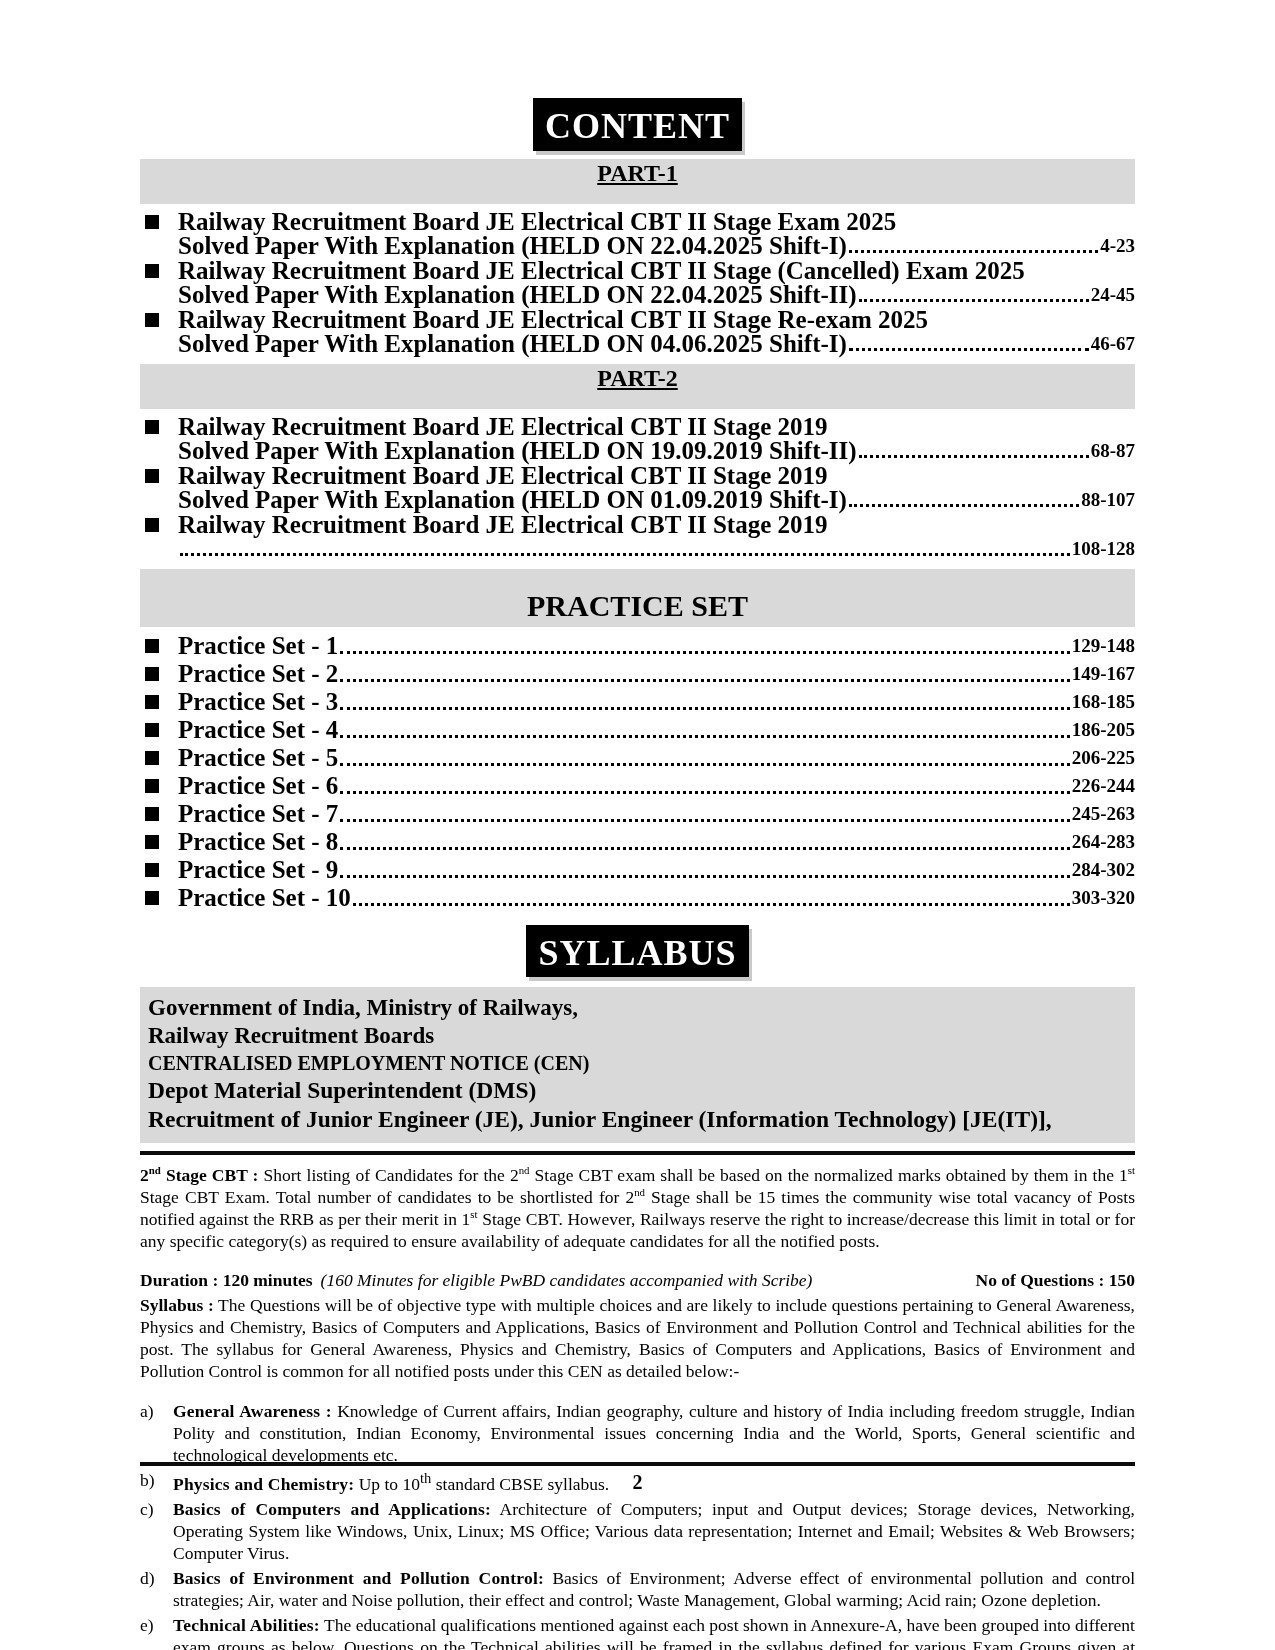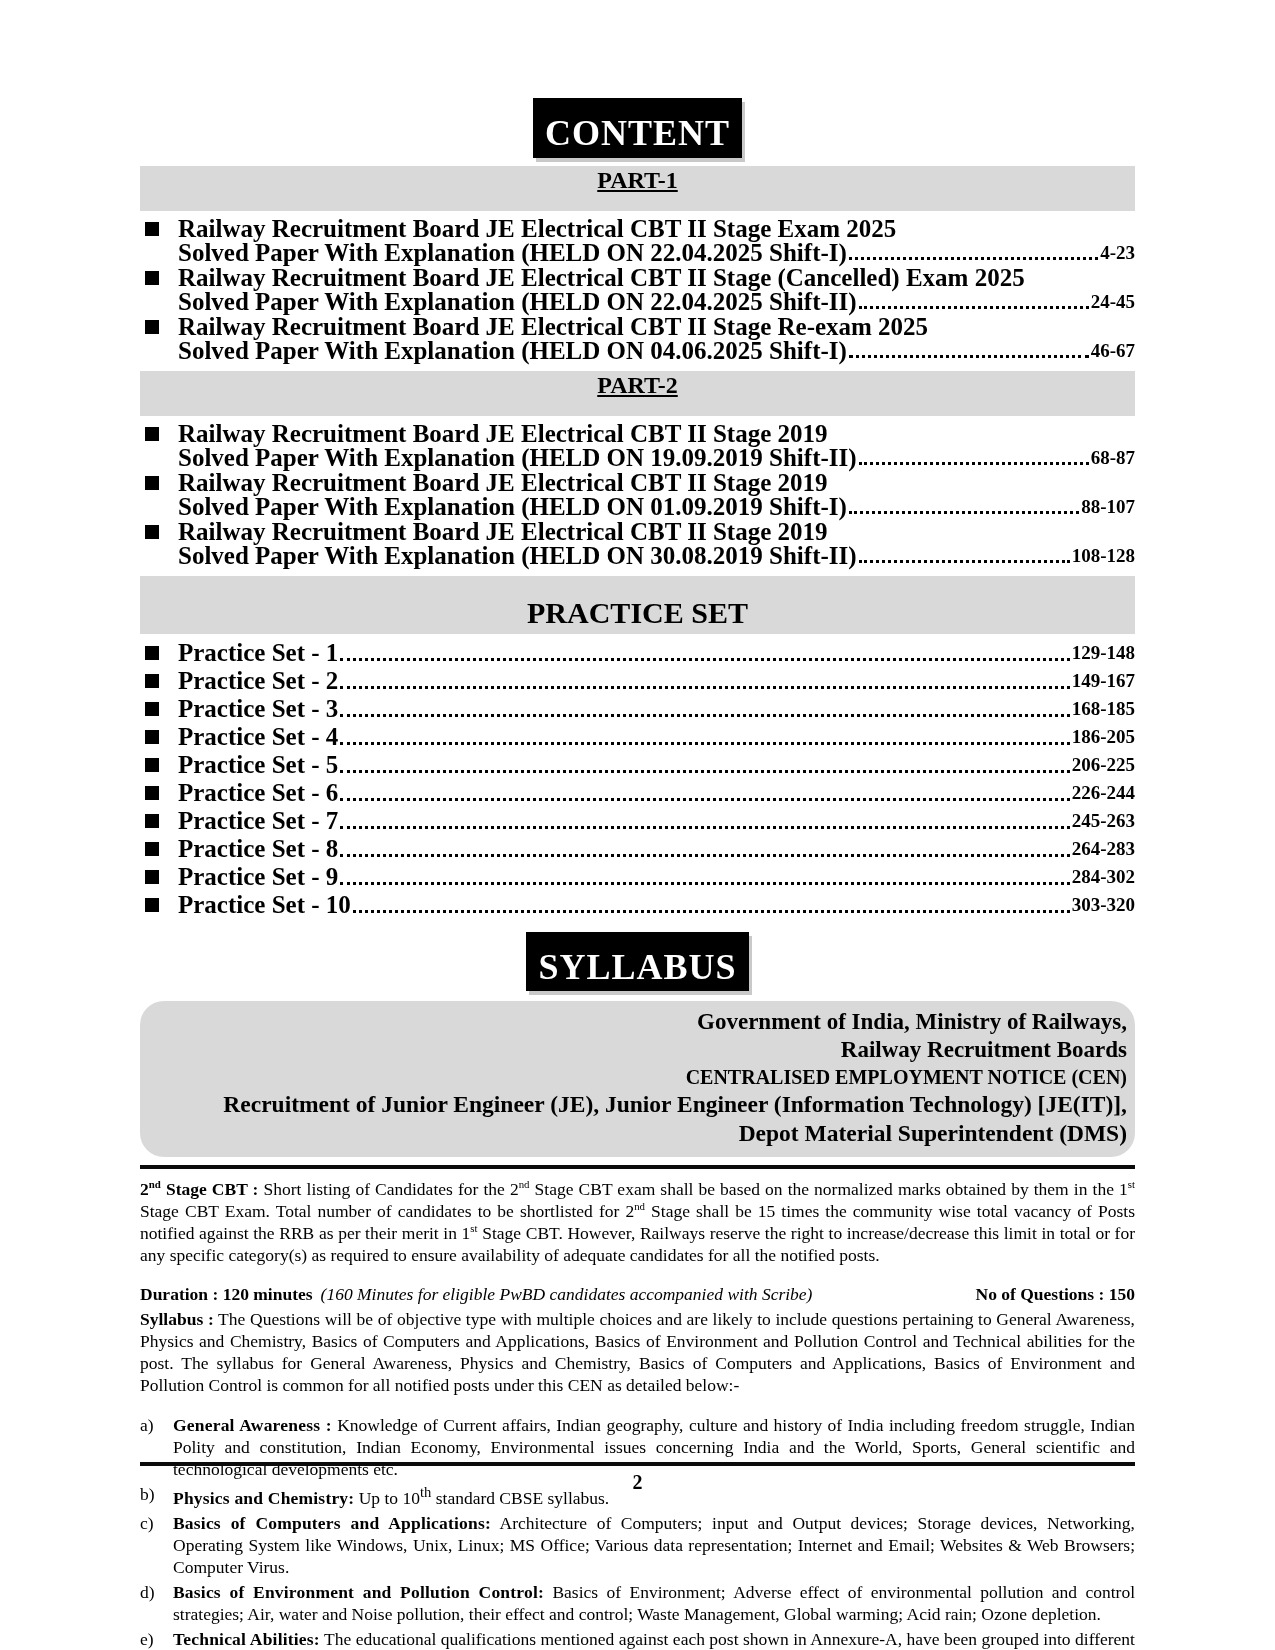--- a/index.html
+++ b/index.html
@@ -7,21 +7,21 @@
     --ink:#000000;
   }
   html,body{margin:0;padding:0;background:#ffffff;}
   body{width:1275px;height:1650px;position:relative;
        font-family:"Liberation Serif", serif;color:var(--ink);}
   .inner{margin:0 140px;padding-top:98px;}
 
   
   .banner-wrap{text-align:center;}
   .banner{display:inline-block;background:#000;color:#fff;font-weight:bold;
-          font-size:36px;line-height:1.1;padding:16px 12px 4px;letter-spacing:1px;
+          font-size:36px;line-height:1.1;padding:9px 12px 4px;letter-spacing:1px;
           box-shadow:3px 4px 0 #c9c9c9;}
 
   
   .part-bar{background:var(--bar-gray);text-align:center;margin-top:8px;}
   .part-bar.small{font-size:24px;font-weight:bold;padding:1px 0 17px;}
   .part-bar.small .part-label{text-decoration:underline;}
   .part-bar.big{font-size:30px;font-weight:bold;padding:20px 0 4px;}
 
   .entries{margin-top:6px;}
 
@@ -34,22 +34,22 @@
   .leader{flex:1;border-bottom:3px dotted #000;margin:0 2px 5px;}
   .pg{font-weight:bold;font-size:19px;line-height:24px;white-space:nowrap;}
   .entry{margin-bottom:1px;}
   .entry1{margin-bottom:2px;}
   .entry1 .t{line-height:26px;}
   .entry1 .pg{line-height:26px;}
 
   .syllabus-gap{margin-top:14px;}
 
   
-  .notice-box{background:var(--bar-gray);margin-top:10px;text-align:right;
-              padding:7px 8px 9px;border-radius:24px;}
+  .notice-box{background:var(--bar-gray);margin-top:10px;text-align:left;
+              padding:7px 8px 9px;}
   .notice-line{font-weight:bold;}
   .notice-line.lg{font-size:23px;line-height:28px;}
   .notice-line.md{font-size:20px;line-height:26px;}
   .notice-line.xl{font-size:23.5px;line-height:29px;}
 
   .thick-rule{height:4px;background:#0b0b0b;margin-top:8px;}
 
   
   .bodytext{font-size:17.5px;line-height:1.26;text-align:justify;margin-top:9px;}
   .bodytext sup{font-size:62%;line-height:0;}
@@ -154,21 +154,20 @@
     </div>
   </div>
 
   <div class="entry">
     <div class="row">
       <span class="bullet"></span>
       <span class="t">Railway Recruitment Board JE Electrical CBT II Stage 2019</span>
     </div>
     <div class="row">
       <span class="indent"></span>
-      <span class="s">Solved Paper With Explanation (HELD ON 30.08.2019 Shift-II)</span>
       <span class="leader"></span>
       <span class="pg">108-128</span>
     </div>
   </div>
 </div>
   </section>
 
   <section>
     <div class="part-bar big">
       <span class="part-label">PRACTICE SET</span>
@@ -251,23 +250,23 @@
     <span class="banner">SYLLABUS</span>
   </div>
 
   <div id="notice" class="notice-box">
   <div class="notice-line lg">Government of India, Ministry of Railways,</div>
 
   <div class="notice-line lg">Railway Recruitment Boards</div>
 
   <div class="notice-line md">CENTRALISED EMPLOYMENT NOTICE (CEN)</div>
 
+  <div class="notice-line xl">Depot Material Superintendent (DMS)</div>
+
   <div class="notice-line xl">Recruitment of Junior Engineer (JE), Junior Engineer (Information Technology) [JE(IT)],</div>
-
-  <div class="notice-line xl">Depot Material Superintendent (DMS)</div>
 </div>
 
   <div class="thick-rule"></div>
 
   <p id="intro" class="bodytext"><b>2<sup>nd</sup> Stage CBT :</b> Short listing of Candidates for the 2<sup>nd</sup> Stage CBT exam shall be based on the normalized marks obtained by them in the 1<sup>st</sup> Stage CBT Exam. Total number of candidates to be shortlisted for 2<sup>nd</sup> Stage shall be 15 times the community wise total vacancy of Posts notified against the RRB as per their merit in 1<sup>st</sup> Stage CBT. However, Railways reserve the right to increase/decrease this limit in total or for any specific category(s) as required to ensure availability of adequate candidates for all the notified posts.</p>
 
   <div class="durrow">
     <span class="dur-label">Duration : 120 minutes</span>
     <span class="dur-note">(160 Minutes for eligible PwBD candidates accompanied with Scribe)</span>
     <span class="dur-q">No of Questions : 150</span>

